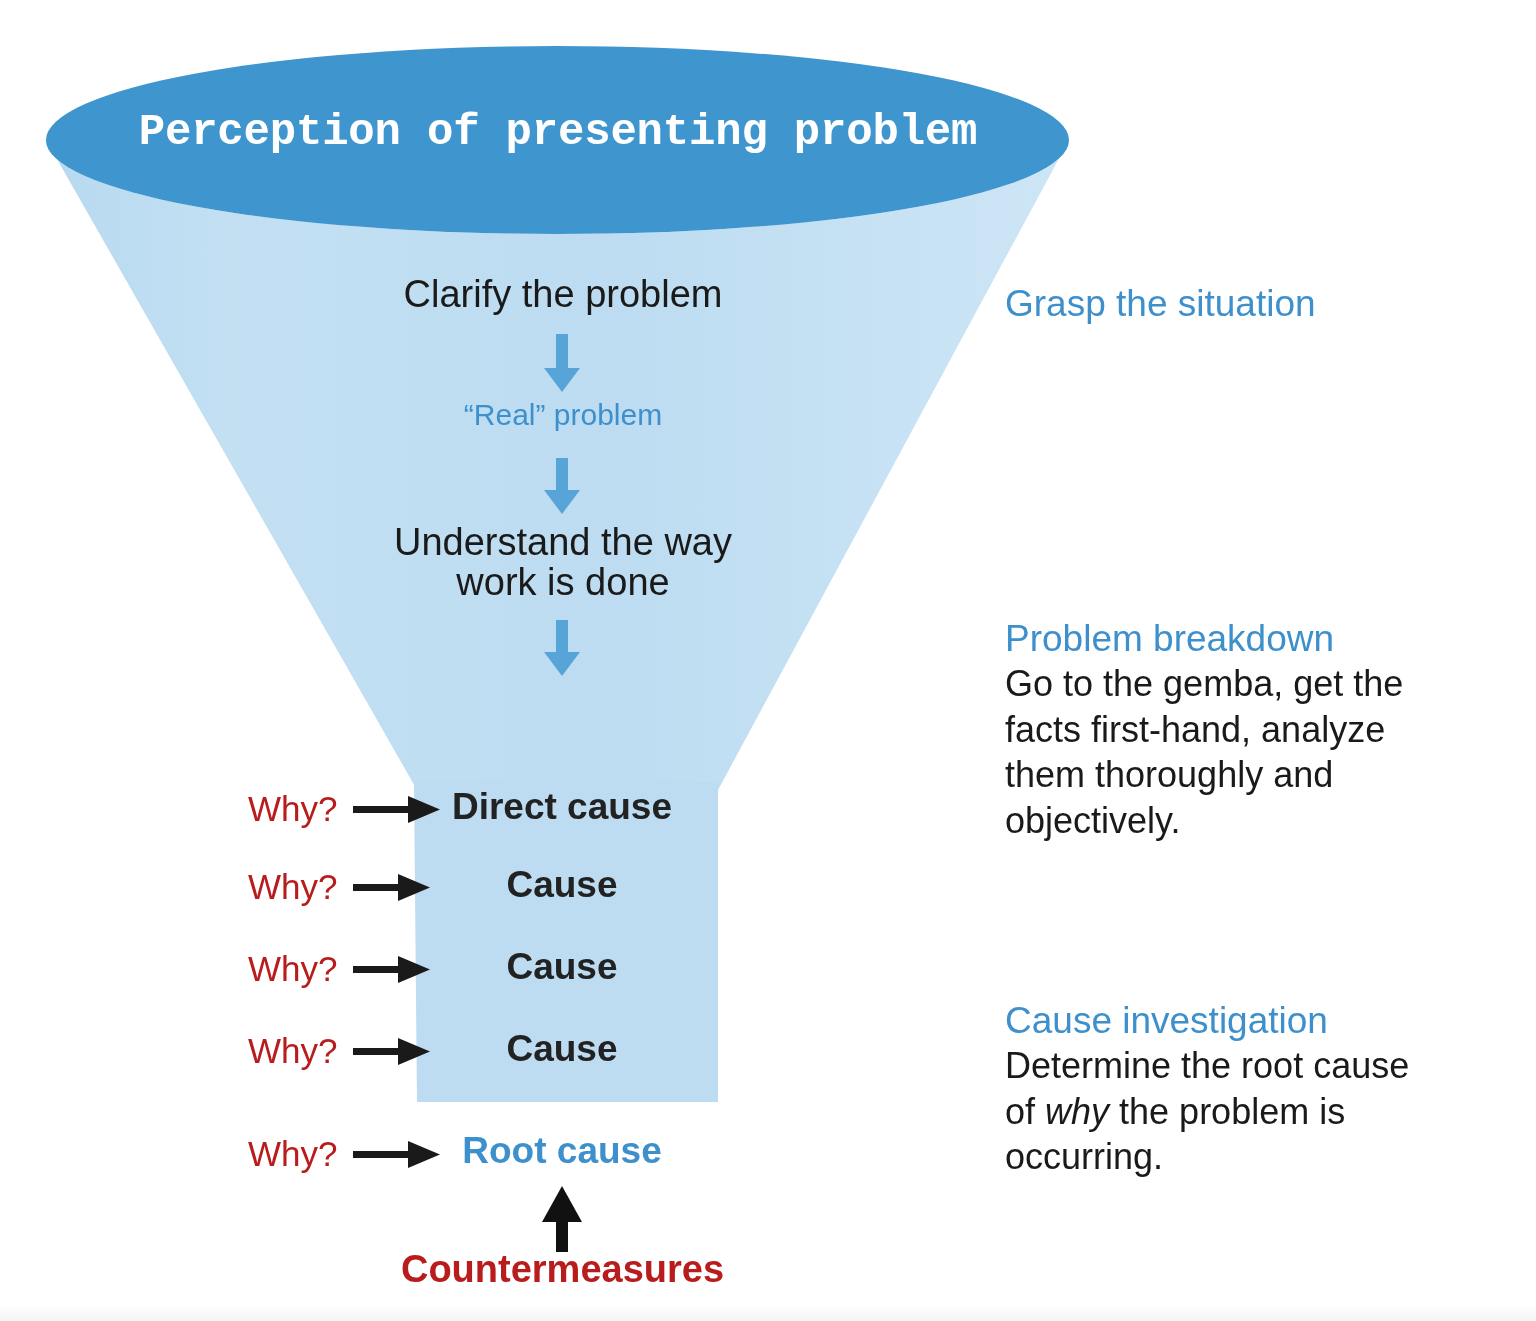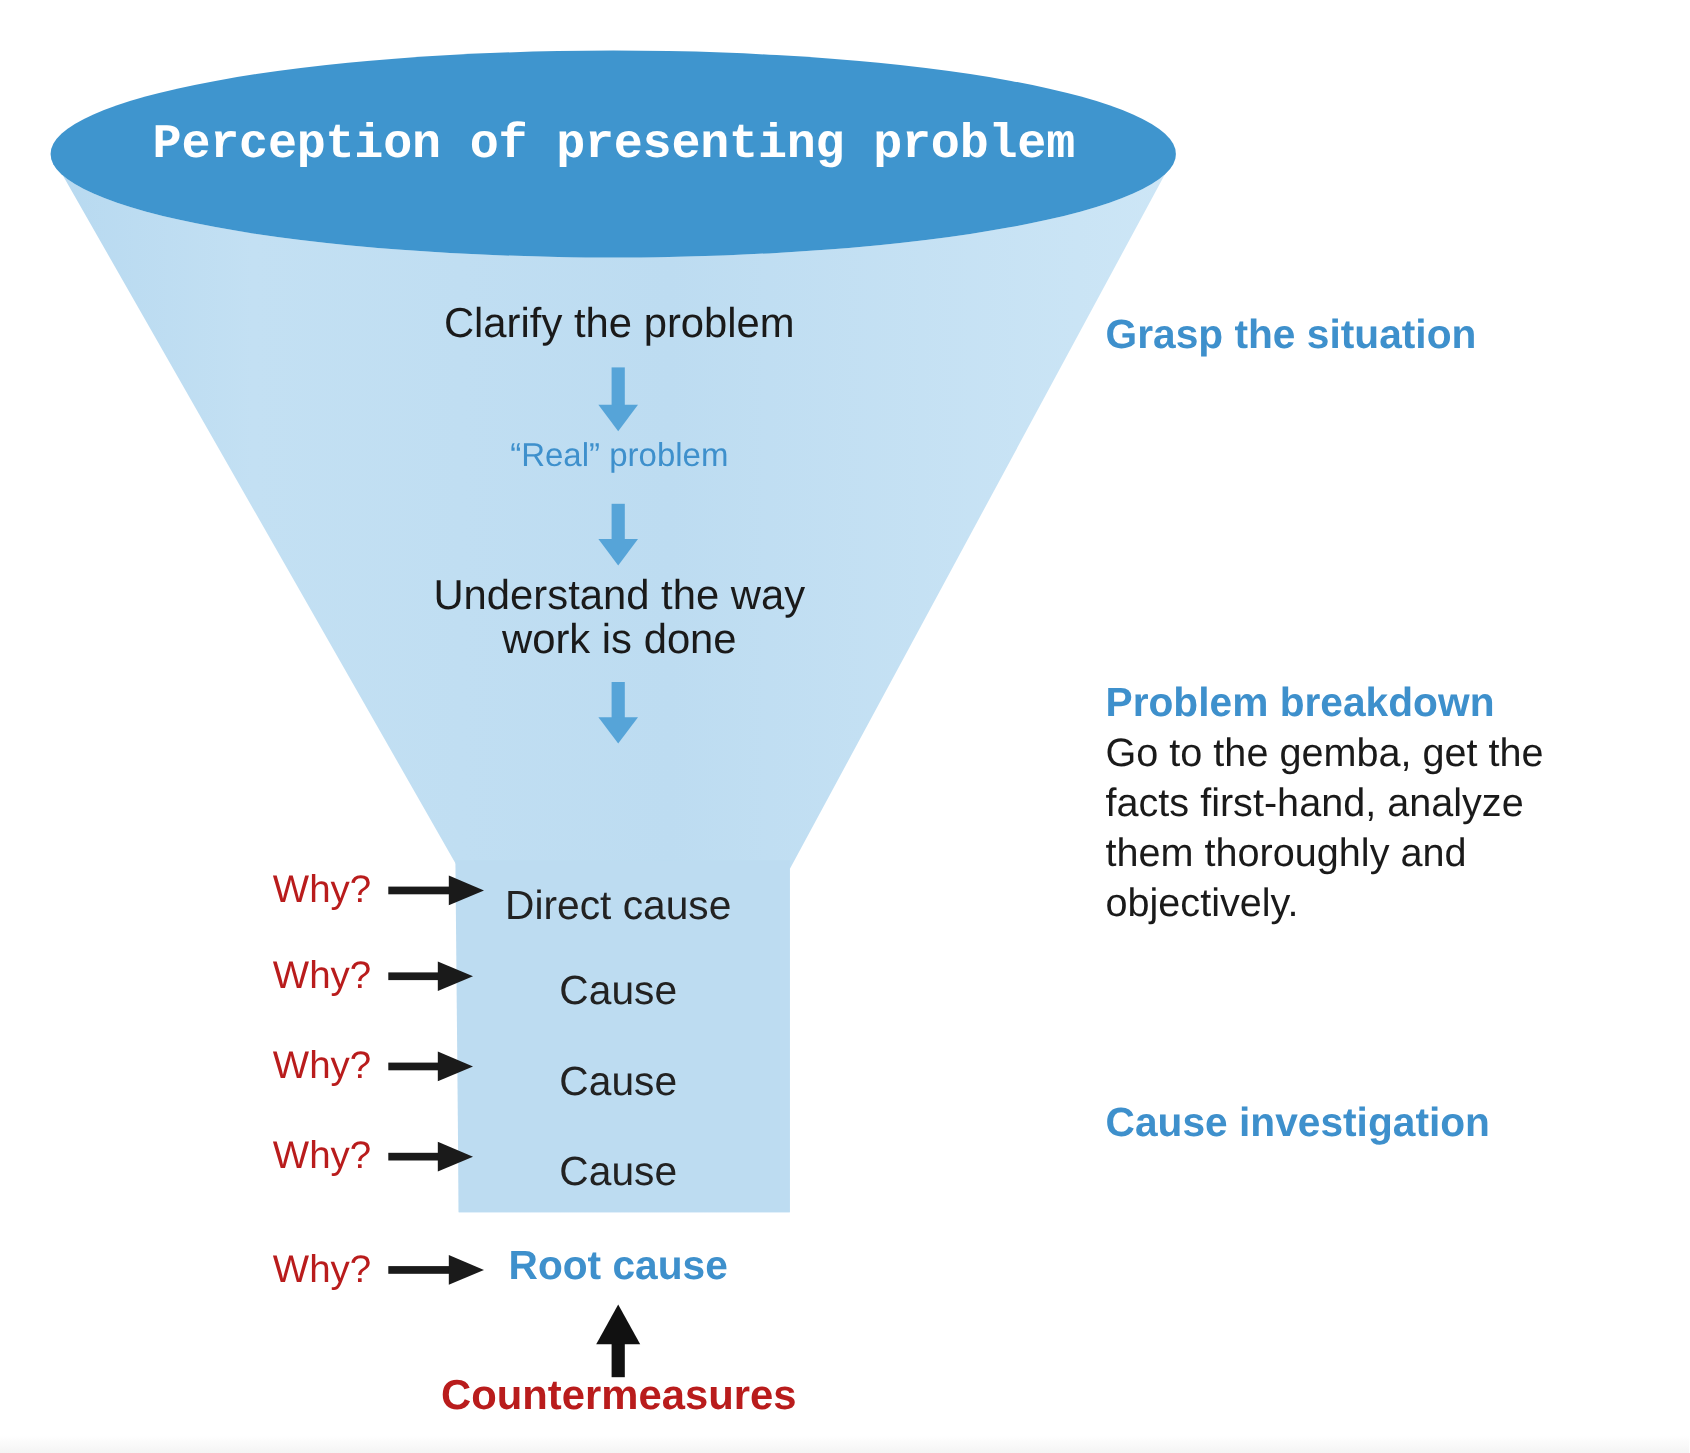--- a/index.html
+++ b/index.html
@@ -65,29 +65,29 @@
     font-weight: normal;
     text-align: left;
     z-index: 5;
   }
   .cause-label {
     font-size: 37px;
     text-align: center;
     z-index: 5;
     white-space: nowrap;
   }
-  .cause-plain { color: #222222; font-weight: normal; margin-top: 16px; }
+  .cause-plain { color: #222222; font-weight: bold; }
   .cause-root  { color: #3e90cc; font-weight: bold; }
 
   
   .note { z-index: 5; }
   .note-head {
     color: #3e90cc;
     font-size: 37px;
-    font-weight: bold;
+    font-weight: normal;
     line-height: 1.12;
     margin: 0 0 2px 0;
   }
   .note-body {
     color: #1a1a1a;
     font-size: 36px;
     font-weight: normal;
     line-height: 1.26;
     margin: 0;
   }
@@ -214,15 +214,16 @@
     <p class="note-head">Grasp the situation</p>
   </div>
 
   <div class="abs note" id="note-break">
     <p class="note-head">Problem breakdown</p>
     <p class="note-body"><span>Go to the gemba, get the facts first-hand, analyze them thoroughly and objectively.</span><em></em><span></span></p>
   </div>
 
   <div class="abs note" id="note-cause">
     <p class="note-head">Cause investigation</p>
+    <p class="note-body"><span>Determine the root cause of </span><em>why</em><span> the problem is occurring.</span></p>
   </div>
 
 </div>
 
 </body></html>

